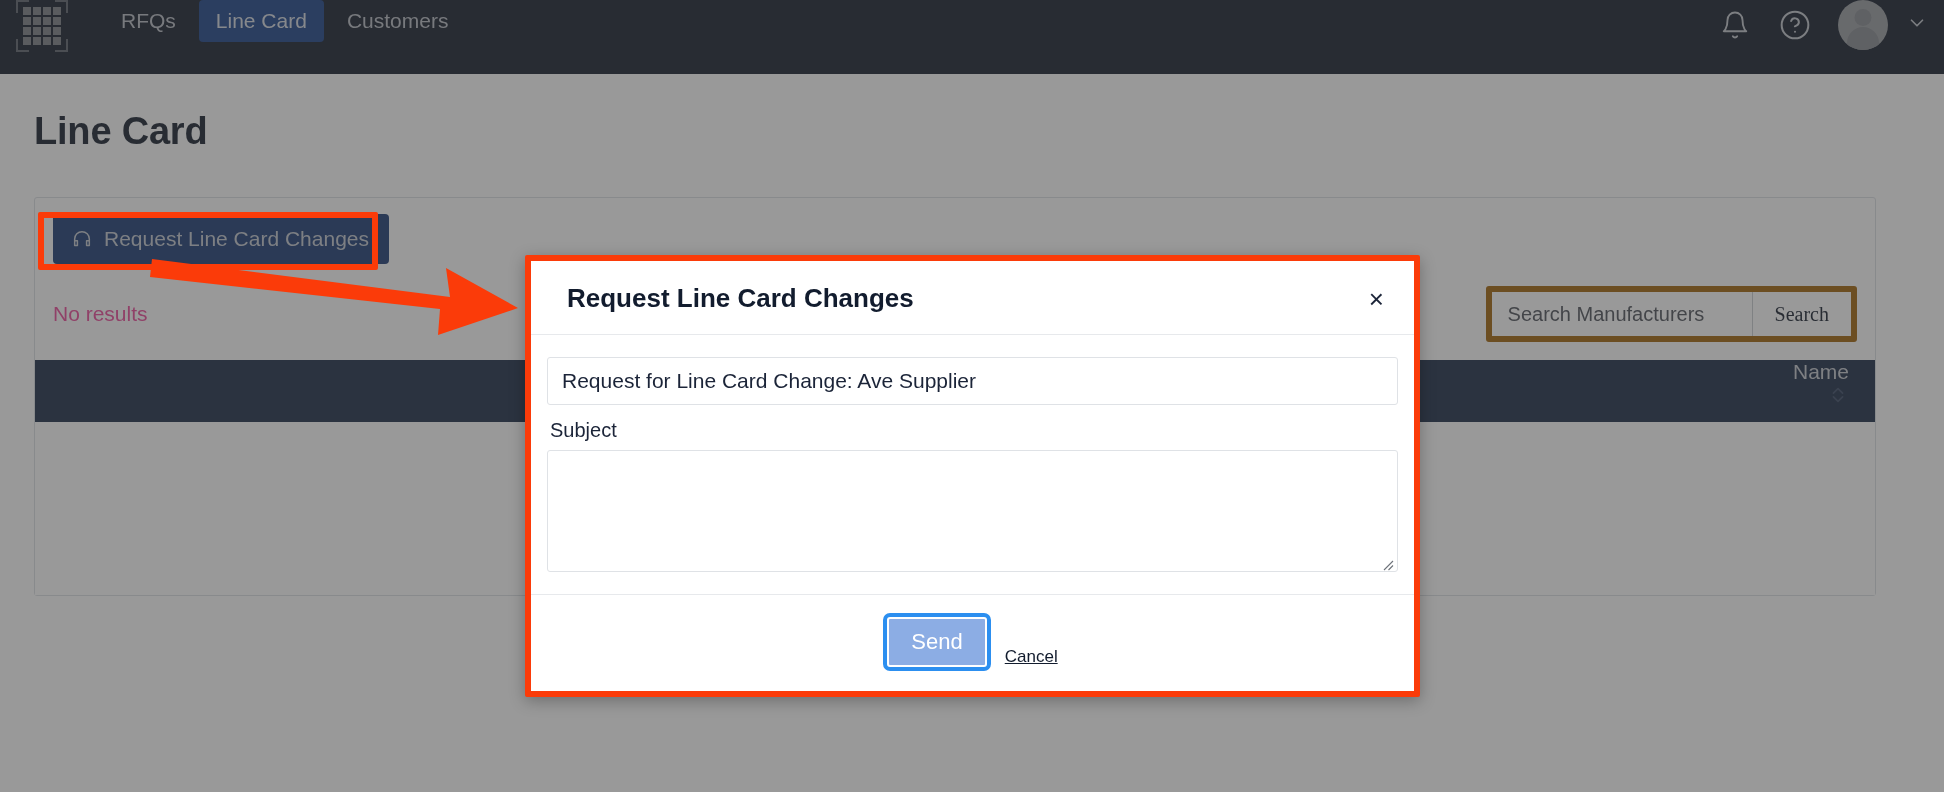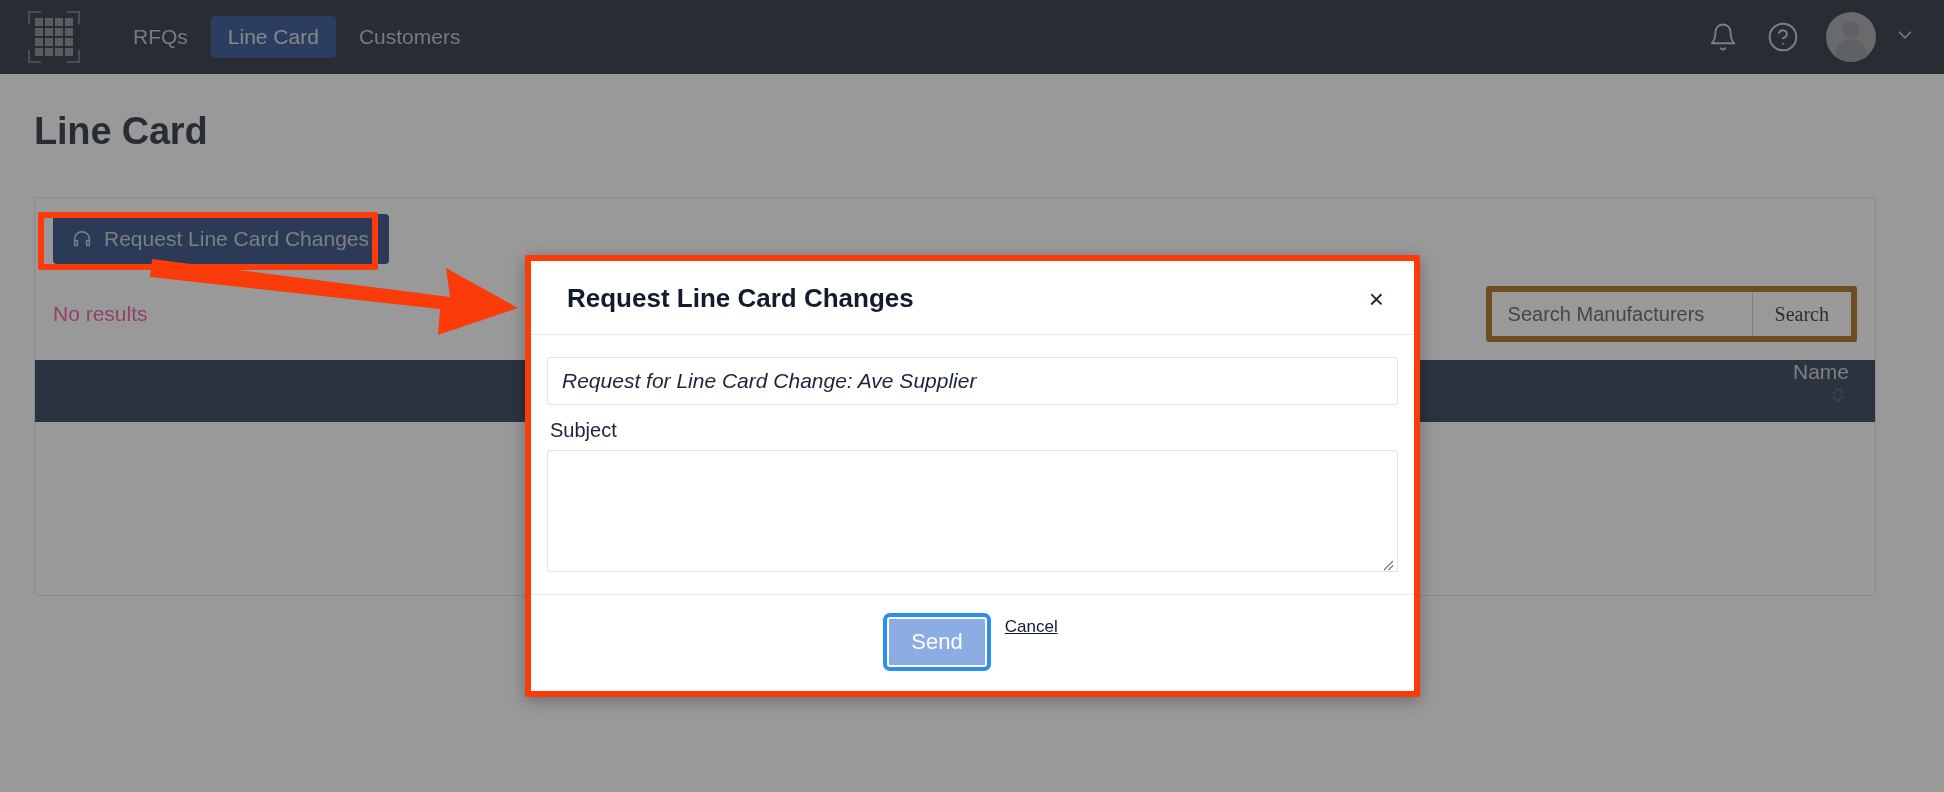--- a/index.html
+++ b/index.html
@@ -20,22 +20,22 @@
     position: absolute;
     inset: 0;
     background: #ffffff;
   }
 
   
   .topnav {
     height: 74px;
     background: #131c2b;
     display: flex;
-    align-items: center;
-    padding: 0 28px;
+    align-items: flex-start;
+    padding: 0 16px;
     box-sizing: border-box;
   }
   .logo-wrap {
     width: 52px;
     height: 52px;
     position: relative;
     margin-right: 36px;
     flex: none;
   }
   .logo-grid {
@@ -290,21 +290,20 @@
     width: 100%;
     box-sizing: border-box;
     border: 1px solid #dfe2e6;
     border-radius: 3px;
     font-size: 21px;
     font-family: "Liberation Sans", sans-serif;
     color: #1b2438;
     padding: 11px 14px;
     outline: none;
     background: #fff;
-    font-style: italic;
   }
   .textarea-wrap {
     position: relative;
     margin-bottom: 6px;
   }
   .msg-area {
     width: 100%;
     box-sizing: border-box;
     height: 122px;
     border: 1px solid #dfe2e6;
@@ -321,21 +320,21 @@
     right: 4px;
     bottom: 5px;
     width: 14px;
     height: 14px;
     pointer-events: none;
   }
   .modal-footer {
     border-top: 1px solid #e7e9ec;
     padding: 22px 0 24px 0;
     display: flex;
-    align-items: flex-start;
+    align-items: flex-end;
     justify-content: center;
     gap: 18px;
   }
   .send-btn {
     background: #8cade4;
     color: #ffffff;
     border: 2px solid #ffffff;
     border-radius: 3px;
     font-size: 22px;
     font-family: "Liberation Sans", sans-serif;

